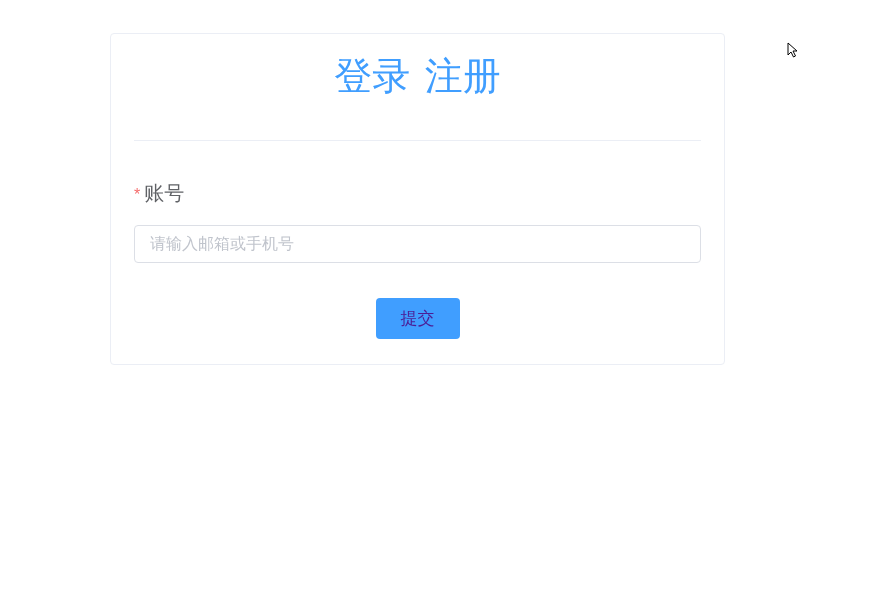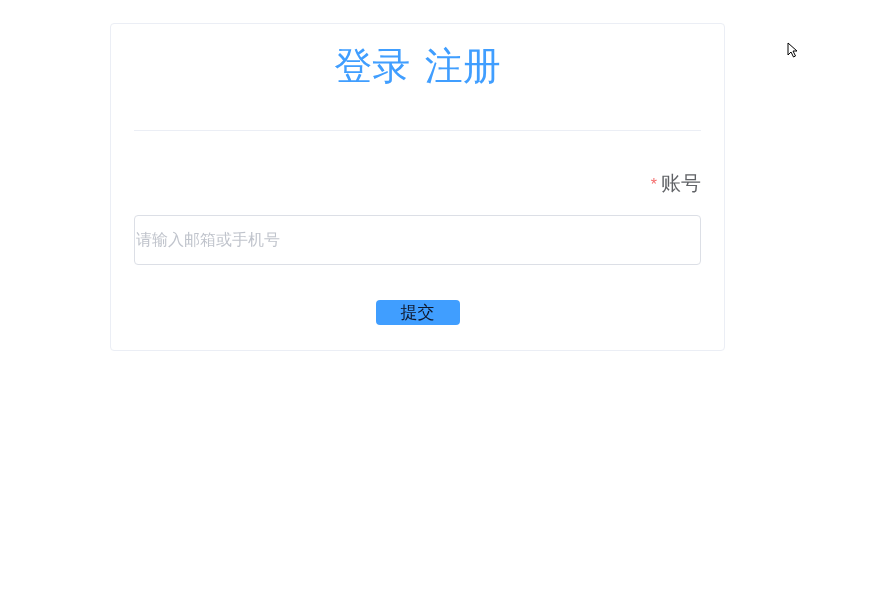--- a/index.html
+++ b/index.html
@@ -10,21 +10,21 @@
     body {
       font-family: -apple-system, BlinkMacSystemFont, "Segoe UI", "PingFang SC", "Hiragino Sans GB", "Microsoft YaHei", sans-serif;
       background: #ffffff;
       width: 882px;
       height: 600px;
       position: relative;
     }
     .card {
       position: absolute;
       left: 110px;
-      top: 23px;
+      top: 33px;
       width: 615px;
       background: #ffffff;
       border: 1px solid #ebeef5;
       border-radius: 4px;
       padding: 20px 23px 25px 23px;
     }
     .card-header {
       text-align: center;
       padding-bottom: 40px;
       border-bottom: 1px solid #ebeef5;
@@ -43,52 +43,51 @@
     }
     .form-item {
       margin-bottom: 35px;
     }
     .form-label {
       display: block;
       font-size: 20px;
       color: #606266;
       margin-bottom: 20px;
       line-height: 1.2;
-      text-align: right;
     }
     .required-star {
       color: #f56c6c;
       margin-right: 4px;
       font-size: 16px;
     }
     .form-input {
       width: 100%;
-      height: 50px;
-      padding: 0 1px;
+      height: 38px;
+      padding: 0 15px;
       font-size: 16px;
       color: #606266;
       background: #ffffff;
       border: 1px solid #dcdfe6;
       border-radius: 4px;
       outline: none;
     }
     .form-input::placeholder {
       color: #c0c4cc;
     }
     .submit-row {
       text-align: center;
       margin-top: 20px;
     }
     .submit-btn {
       display: inline-block;
       background: #409eff;
-      color: #0f172a;
+      color: #4c1d95;
       border: none;
       border-radius: 4px;
-      padding: 4px 25px;
+      padding: 12px 25px;
       font-size: 17px;
       cursor: pointer;
       line-height: 1;
     }
     .cursor-icon {
       position: absolute;
       left: 787px;
       top: 42px;
       width: 16px;
       height: 18px;

